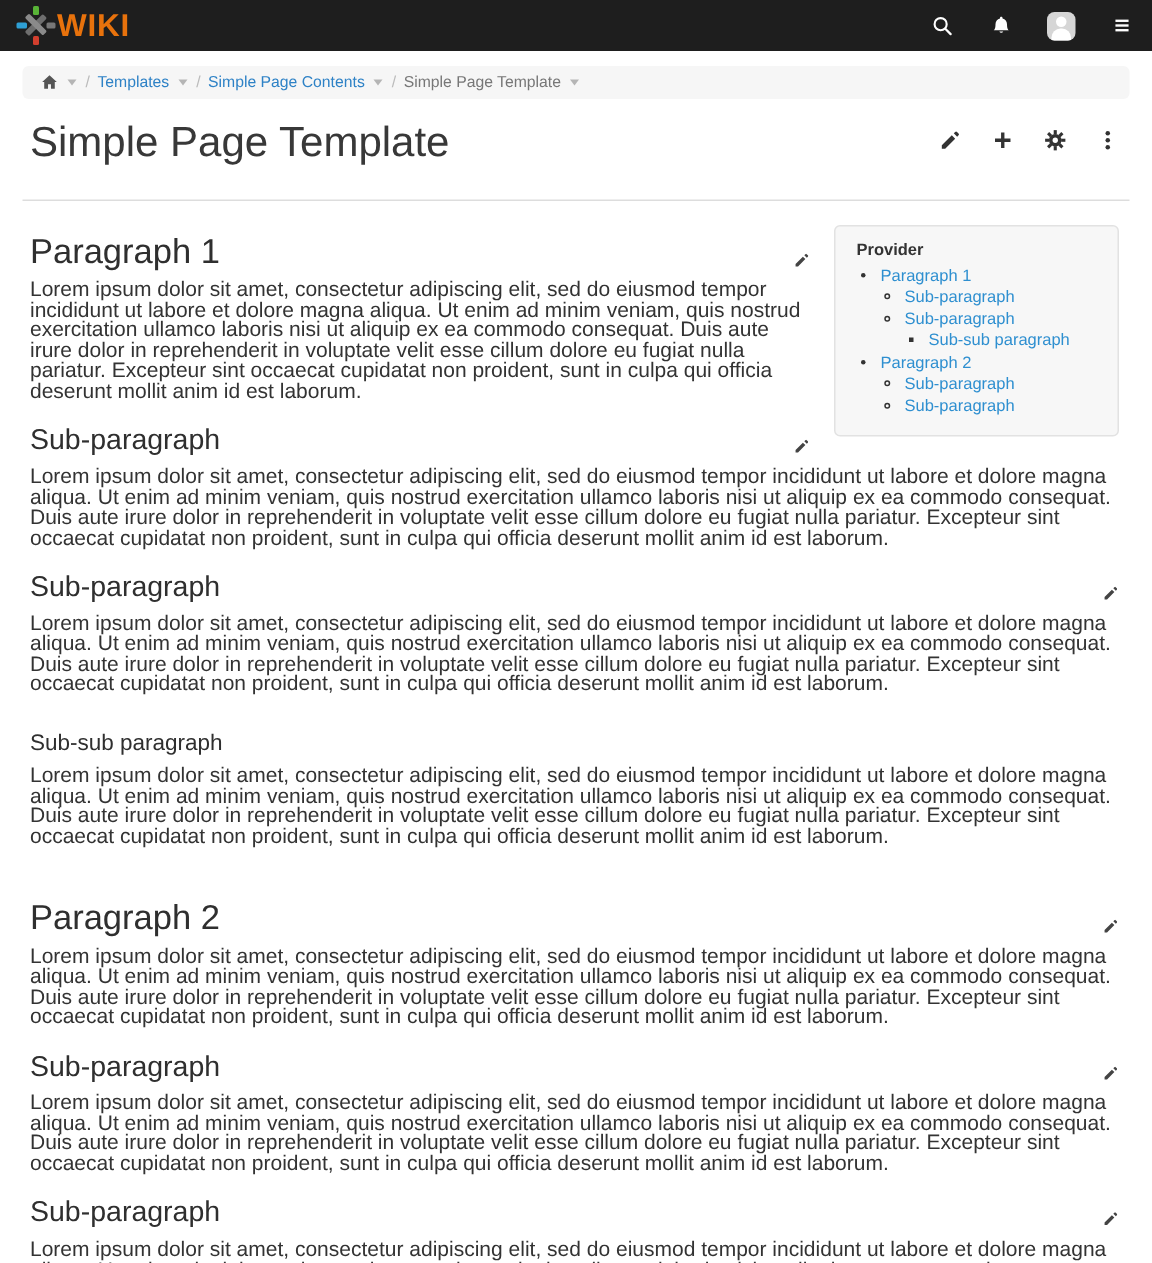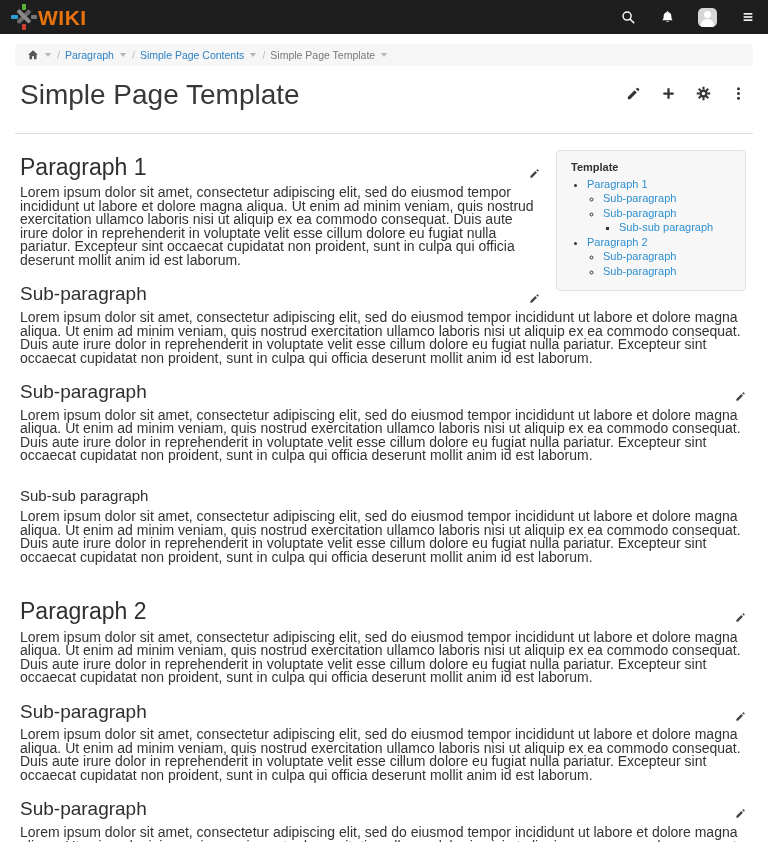--- a/index.html
+++ b/index.html
@@ -105,21 +105,21 @@
 </div>
 
 <div class="breadcrumb">
   <span class="home-icon">
     <svg viewBox="0 0 16 16" width="12" height="12">
         <path fill="#555" d="M8 1.5 1.5 7.5h1.8v6h3.4v-4h2.6v4h3.4v-6h1.8z"></path>
       </svg>
   </span>
   <span class="caret-down"></span>
   <span class="crumb-sep">/</span>
-  <a>Paragraph</a>
+  <a>Templates</a>
   <span class="caret-down"></span>
   <span class="crumb-sep">/</span>
   <a>Simple Page Contents</a>
   <span class="caret-down"></span>
   <span class="crumb-sep">/</span>
   <span class="crumb-last">Simple Page Template</span>
   <span class="caret-down"></span>
 </div>
 
 <div class="page-header">
@@ -160,21 +160,21 @@
           </svg>
       </span>
     </div>
   </div>
 </div>
 <div class="header-divider"></div>
 
 <div class="main">
 
   <div class="toc-box">
-    <div class="toc-title">Template</div>
+    <div class="toc-title">Provider</div>
     <ul>
       <li><a>Paragraph 1</a>
         <ul>
           <li><a>Sub-paragraph</a></li>
           <li><a>Sub-paragraph</a>
             <ul>
               <li><a>Sub-sub paragraph</a></li>
             </ul>
           </li>
         </ul>

